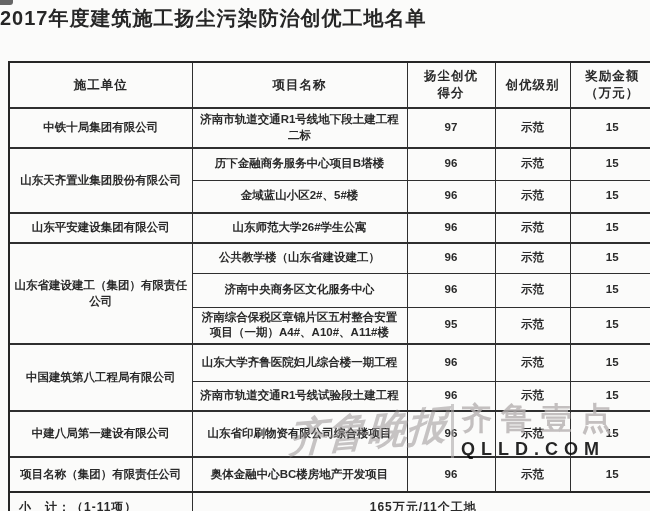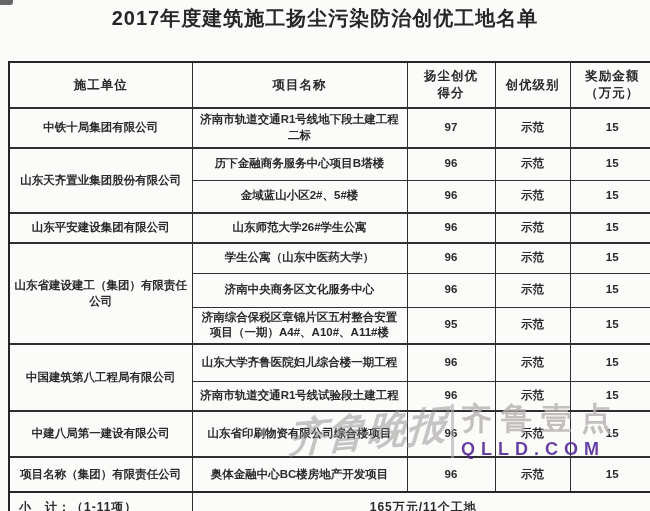--- a/index.html
+++ b/index.html
@@ -11,21 +11,21 @@
     color:#2e2e2e;
   }
   .page { position:absolute; inset:0; }
 
   
   .scan-artifact {
     position:absolute; left:0; top:0; width:13px; height:5px;
     background:#4b4b4b; opacity:.85; border-radius:0 0 3px 0;
   }
 
-  .title-block { text-align:center; padding-top:5px; }
+  .title-block { text-align:left; padding-top:5px; }
   .title-line {
     font-size:20px; font-weight:bold; color:#262626;
     line-height:1.32; letter-spacing:1px;
   }
 
   table.main {
     position:absolute; left:8px; top:61px; width:646px;
     border-collapse:collapse; table-layout:fixed;
   }
   td, th {
@@ -67,21 +67,21 @@
     flex:none; width:3px; height:54px; background:#aeaaaa; opacity:.6;
     margin:0 7px 0 3px;
   }
   .wm-right { flex:none; }
   .wm-brand {
     font-size:31px; font-weight:bold; letter-spacing:9px;
     color:#b6b1b1; opacity:.8; line-height:1.1; white-space:nowrap;
   }
   .wm-domain {
     font-size:18px; font-weight:bold; letter-spacing:6px;
-    color:#4c1d95; opacity:.85; margin-top:3px; white-space:nowrap;
+    color:#000000; opacity:.85; margin-top:3px; white-space:nowrap;
   }
 </style>
 </head>
 <body>
 
 <div class="page">
 
   <div class="scan-artifact"></div>
 
   <div class="title-block">
@@ -130,21 +130,21 @@
         </tr>
         <tr class="group-start" style="height: 30px;">
           <td rowspan="1" class="c0 company">山东平安建设集团有限公司</td>
           <td class="project">山东师范大学26#学生公寓</td>
           <td class="score">96</td>
           <td class="level">示范</td>
           <td class="reward c4">15</td>
         </tr>
         <tr class="group-start" style="height: 30px;">
           <td rowspan="3" class="c0 company">山东省建设建工（集团）有限责任公司</td>
-          <td class="project">学生公寓（山东中医药大学）</td>
+          <td class="project">公共教学楼（山东省建设建工）</td>
           <td class="score">96</td>
           <td class="level">示范</td>
           <td class="reward c4">15</td>
         </tr>
         <tr style="height: 34px;">
           <td class="project">济南中央商务区文化服务中心</td>
           <td class="score">96</td>
           <td class="level">示范</td>
           <td class="reward c4">15</td>
         </tr>

